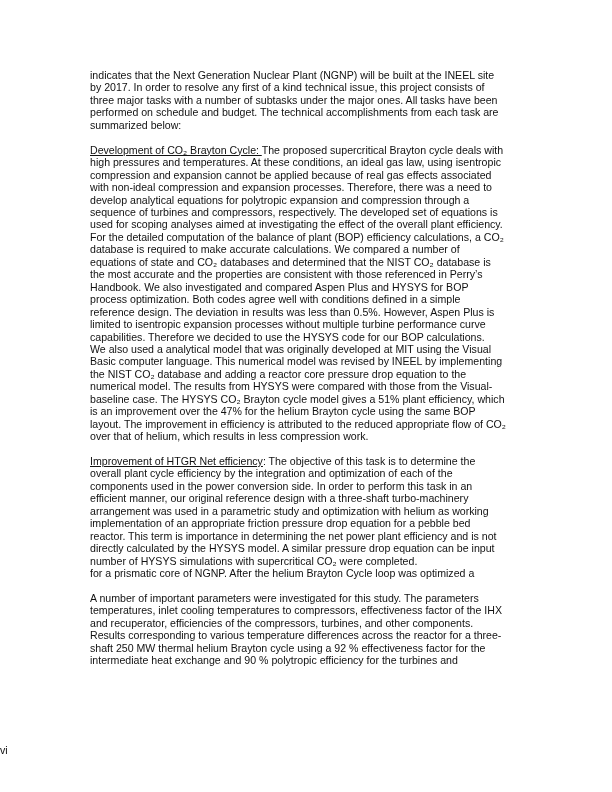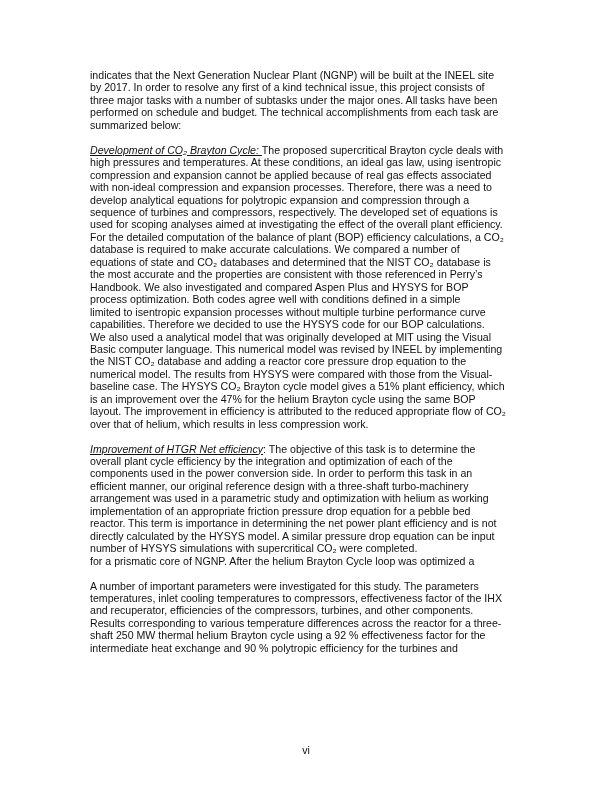--- a/index.html
+++ b/index.html
@@ -4,23 +4,23 @@
 <style>
   html, body { margin: 0; padding: 0; background: #ffffff; }
   body { width: 612px; height: 792px; position: relative; overflow: hidden; }
   .page {
     position: absolute; left: 90px; top: 69px; width: 440px;
     font-family: "Liberation Sans", sans-serif;
     font-size: 10.6px; line-height: 12.45px; color: #111;
   }
   .para { margin: 0 0 12.45px 0; white-space: normal; }
   .line { display: block; white-space: nowrap; }
-  .heading { font-style: italic; text-decoration: underline; }
+  .heading { text-decoration: underline; }
   .page-num {
-    position: absolute; left: 0; width: 612px; top: 744px; text-align: center;
+    position: absolute; left: 0; width: 612px; top: 744px; text-align: left;
     font-family: "Liberation Sans", sans-serif; font-size: 10.6px; color: #111;
   }
 </style>
 </head>
 <body>
 
 <div class="page">
 
   <p class="para">
     <span class="line">indicates that the Next Generation Nuclear Plant (NGNP) will be built at the INEEL site</span>
@@ -37,20 +37,21 @@
     <span class="line">with non-ideal compression and expansion processes. Therefore, there was a need to</span>
     <span class="line">develop analytical equations for polytropic expansion and compression through a</span>
     <span class="line">sequence of turbines and compressors, respectively. The developed set of equations is</span>
     <span class="line">used for scoping analyses aimed at investigating the effect of the overall plant efficiency.</span>
     <span class="line">For the detailed computation of the balance of plant (BOP) efficiency calculations, a CO₂</span>
     <span class="line">database is required to make accurate calculations. We compared a number of</span>
     <span class="line">equations of state and CO₂ databases and determined that the NIST CO₂ database is</span>
     <span class="line">the most accurate and the properties are consistent with those referenced in Perry’s</span>
     <span class="line">Handbook. We also investigated and compared Aspen Plus and HYSYS for BOP</span>
     <span class="line">process optimization. Both codes agree well with conditions defined in a simple</span>
+    <span class="line">reference design.  The deviation in results was less than 0.5%. However, Aspen Plus is</span>
     <span class="line">limited to isentropic expansion processes without multiple turbine performance curve</span>
     <span class="line">capabilities. Therefore we decided to use the HYSYS code for our BOP calculations.</span>
     <span class="line">We also used a analytical model that was originally developed at MIT using the Visual</span>
     <span class="line">Basic computer language. This numerical model was revised by INEEL by implementing</span>
     <span class="line">the NIST CO₂ database and adding a reactor core pressure drop equation to the</span>
     <span class="line">numerical model. The results from HYSYS were compared with those from the Visual-</span>
     <span class="line">baseline case. The HYSYS CO₂ Brayton cycle model gives a 51% plant efficiency, which</span>
     <span class="line">is an improvement over the 47% for the helium Brayton cycle using the same BOP</span>
     <span class="line">layout. The improvement in efficiency is attributed to the reduced appropriate flow of CO₂</span>
     <span class="line">over that of helium, which results in less compression work.</span>

